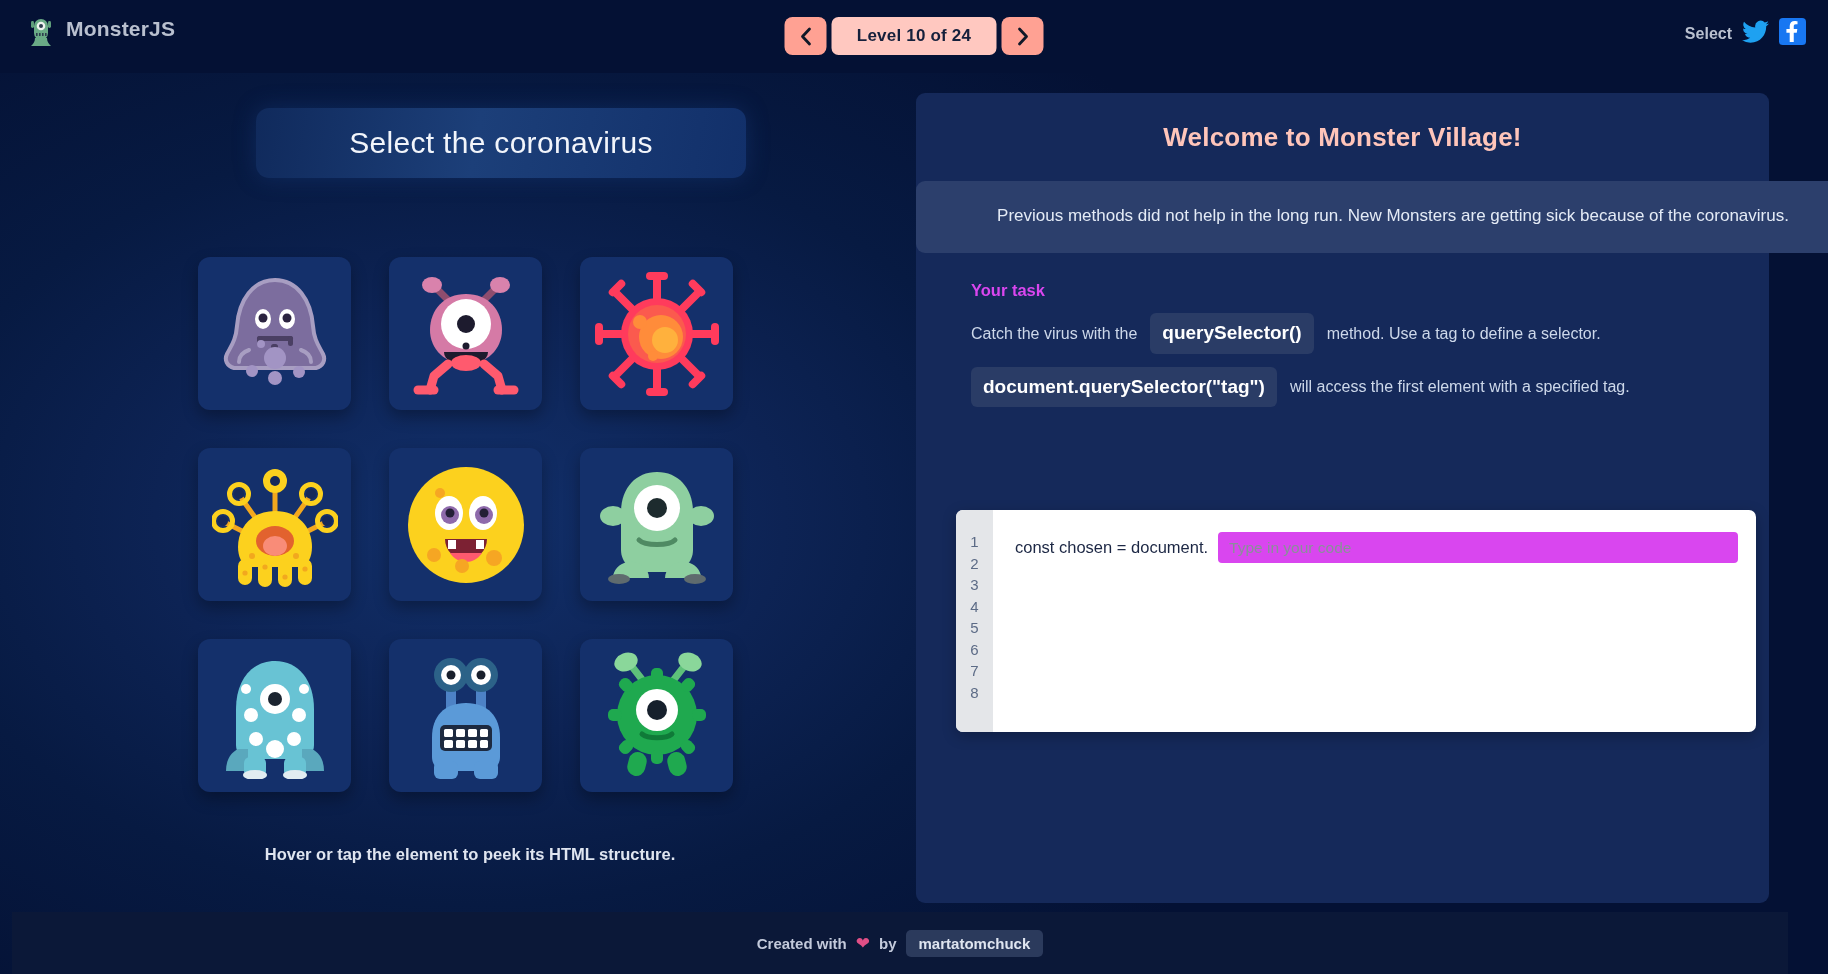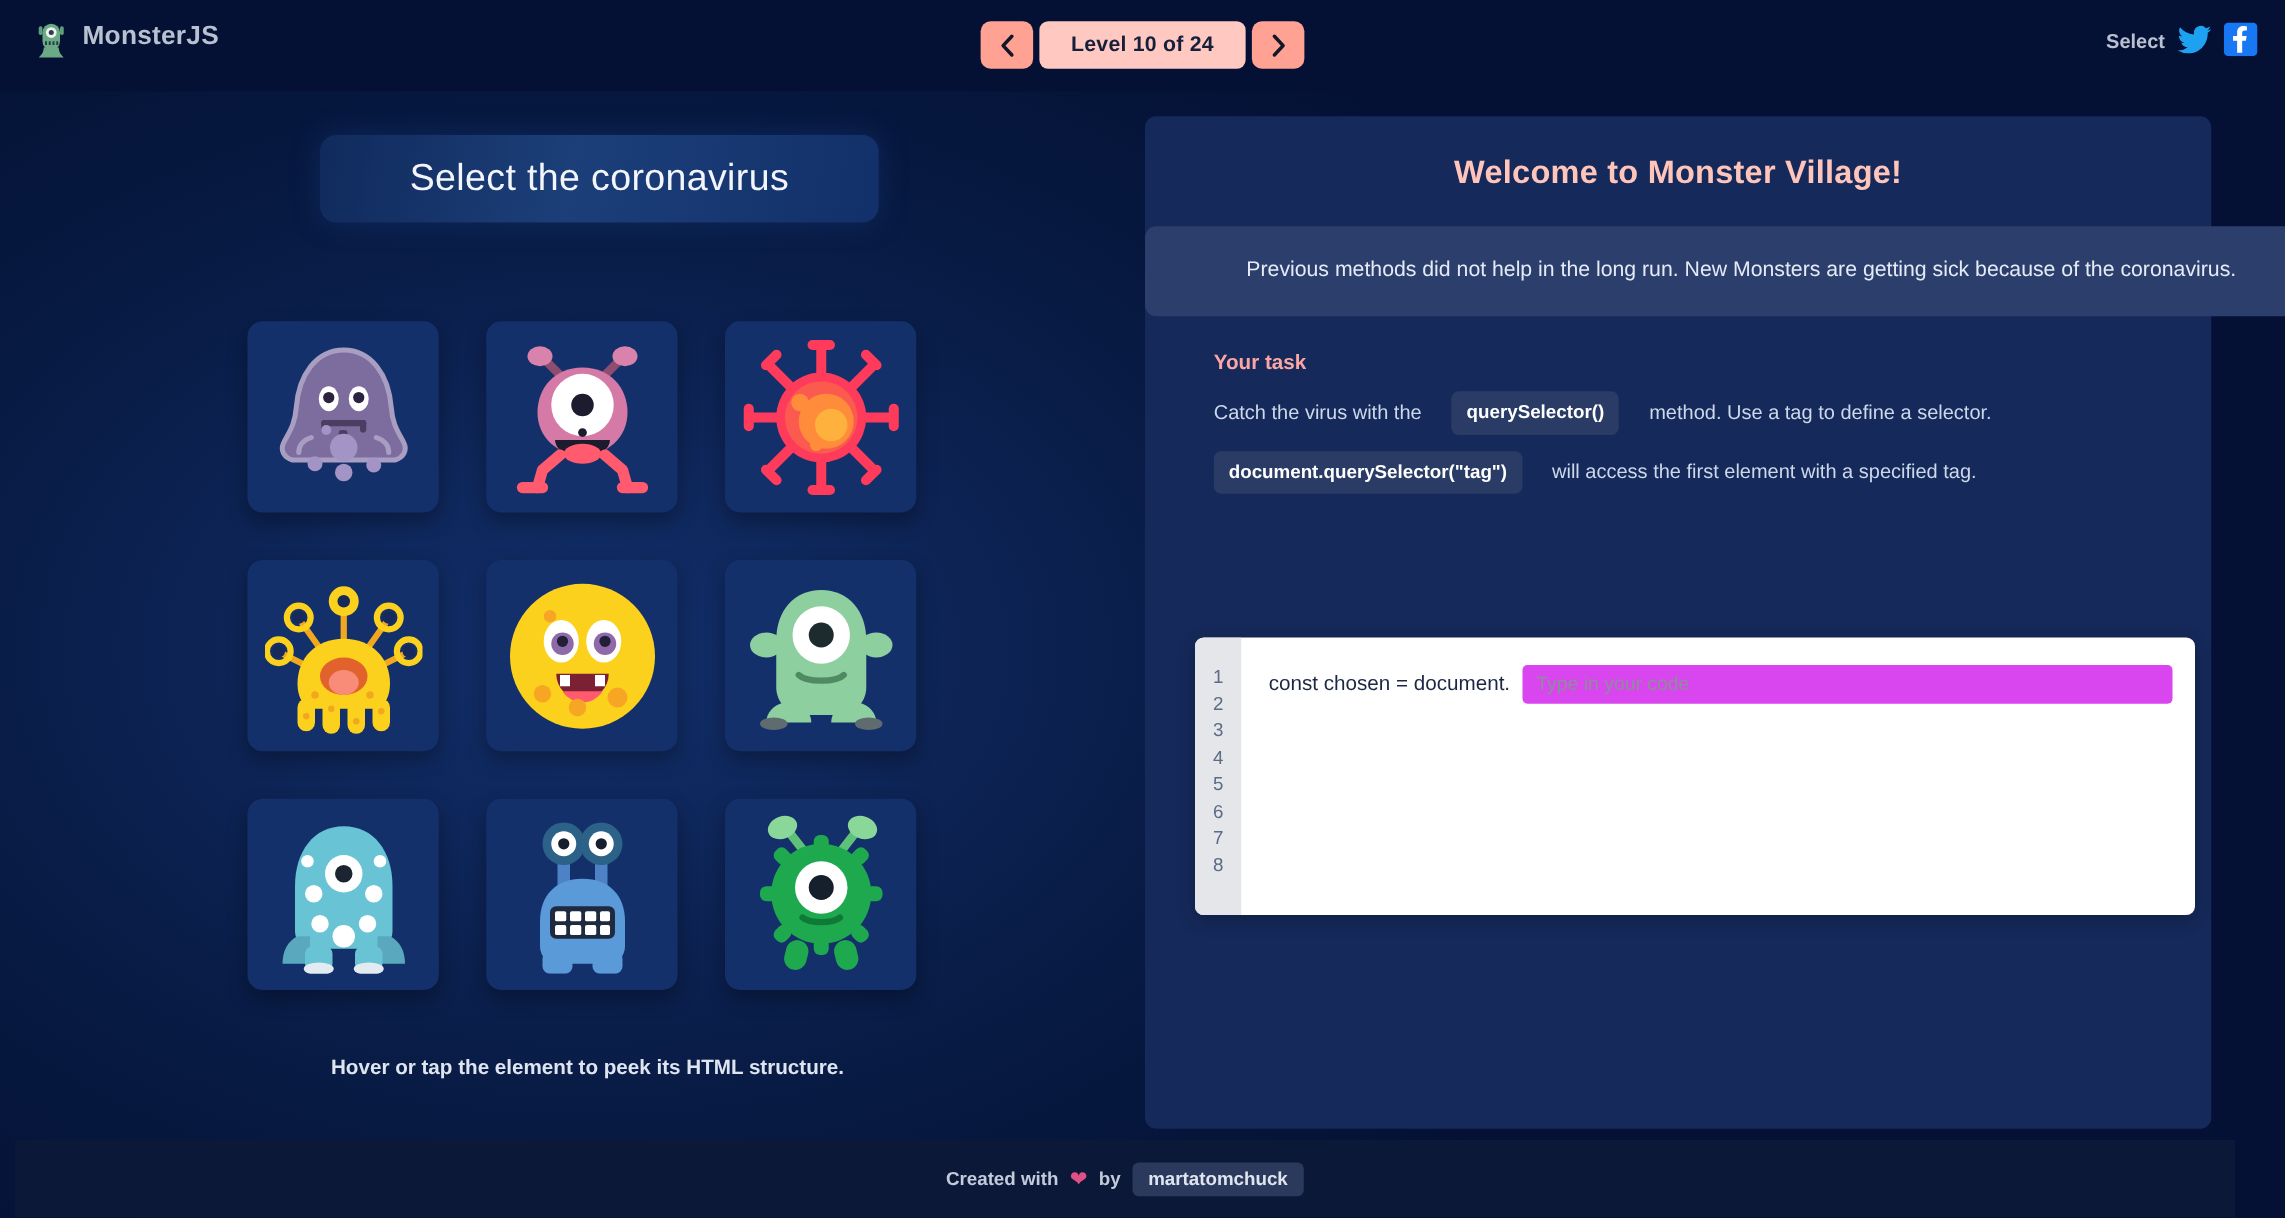--- a/index.html
+++ b/index.html
@@ -50,21 +50,21 @@
   }
   .share-label { font-size: 16px; font-weight: bold; color: #b9c0cf; }
   .tw-ico, .fb-ico { cursor: pointer; display:block; }
 
   
   .left-panel {
     position: absolute; left: 0; top: 73px; width: 916px; height: 855px;
   }
   .task-title-box {
     position: absolute; left: 256px; top: 35px;
-    width: 447px; height: 70px; border-radius: 13px;
+    width: 490px; height: 70px; border-radius: 13px;
     background: linear-gradient(100deg, #102a5c 0%, #1c3f79 45%, #12306a 100%);
     display: flex; align-items: center; justify-content: center;
     box-shadow: 0 0 22px rgba(25,60,125,.45);
   }
   .task-title-box span {
     font-size: 30px; color: #f2f5fb; font-weight: 400; letter-spacing: .3px;
   }
 
   .grid {
     position: absolute; left: 198px; top: 184px;
@@ -97,31 +97,31 @@
   .panel-title {
     margin-top: 29px; text-align: center;
     font-size: 26px; font-weight: bold; color: #ffc5ba; letter-spacing: .2px;
   }
   .story-box {
     margin: 28px auto 0; width: 954px; border-radius: 9px;
     background: #2c3f6c; padding: 22px 40px 24px;
     text-align: center; font-size: 17px; color: #e4ebf6; line-height: 1.55;
   }
   .section-head {
-    margin: 28px 0 0 55px; font-size: 16.5px; font-weight: bold; color: #fca5a5;
+    margin: 28px 0 0 55px; font-size: 16.5px; font-weight: bold; color: #d946ef;
   }
   .section-body {
     margin: 13px 0 0 55px; font-size: 16px; color: #cdd8ea;
     display: flex; align-items: center; flex-wrap: wrap; gap: 0;
     line-height: 1.5;
   }
   .code-chip {
     display: inline-block; background: #2a3c66; color: #ffffff;
-    border-radius: 6px; padding: 6px 12px; margin: 0 24px;
-    font-family: "Liberation Sans", sans-serif; font-size: 15px; font-weight: bold;
+    border-radius: 6px; padding: 6px 12px; margin: 0 13px;
+    font-family: "Liberation Sans", sans-serif; font-size: 19px; font-weight: bold;
   }
   .editor {
     position: absolute; left: 40px; top: 417px;
     width: 800px; height: 222px;
     background: #ffffff; border-radius: 7px;
     display: flex; overflow: hidden;
     box-shadow: 0 4px 14px rgba(0,0,0,.25);
   }
   .gutter {
     width: 37px; background: #e4e6e9; flex: 0 0 37px;

